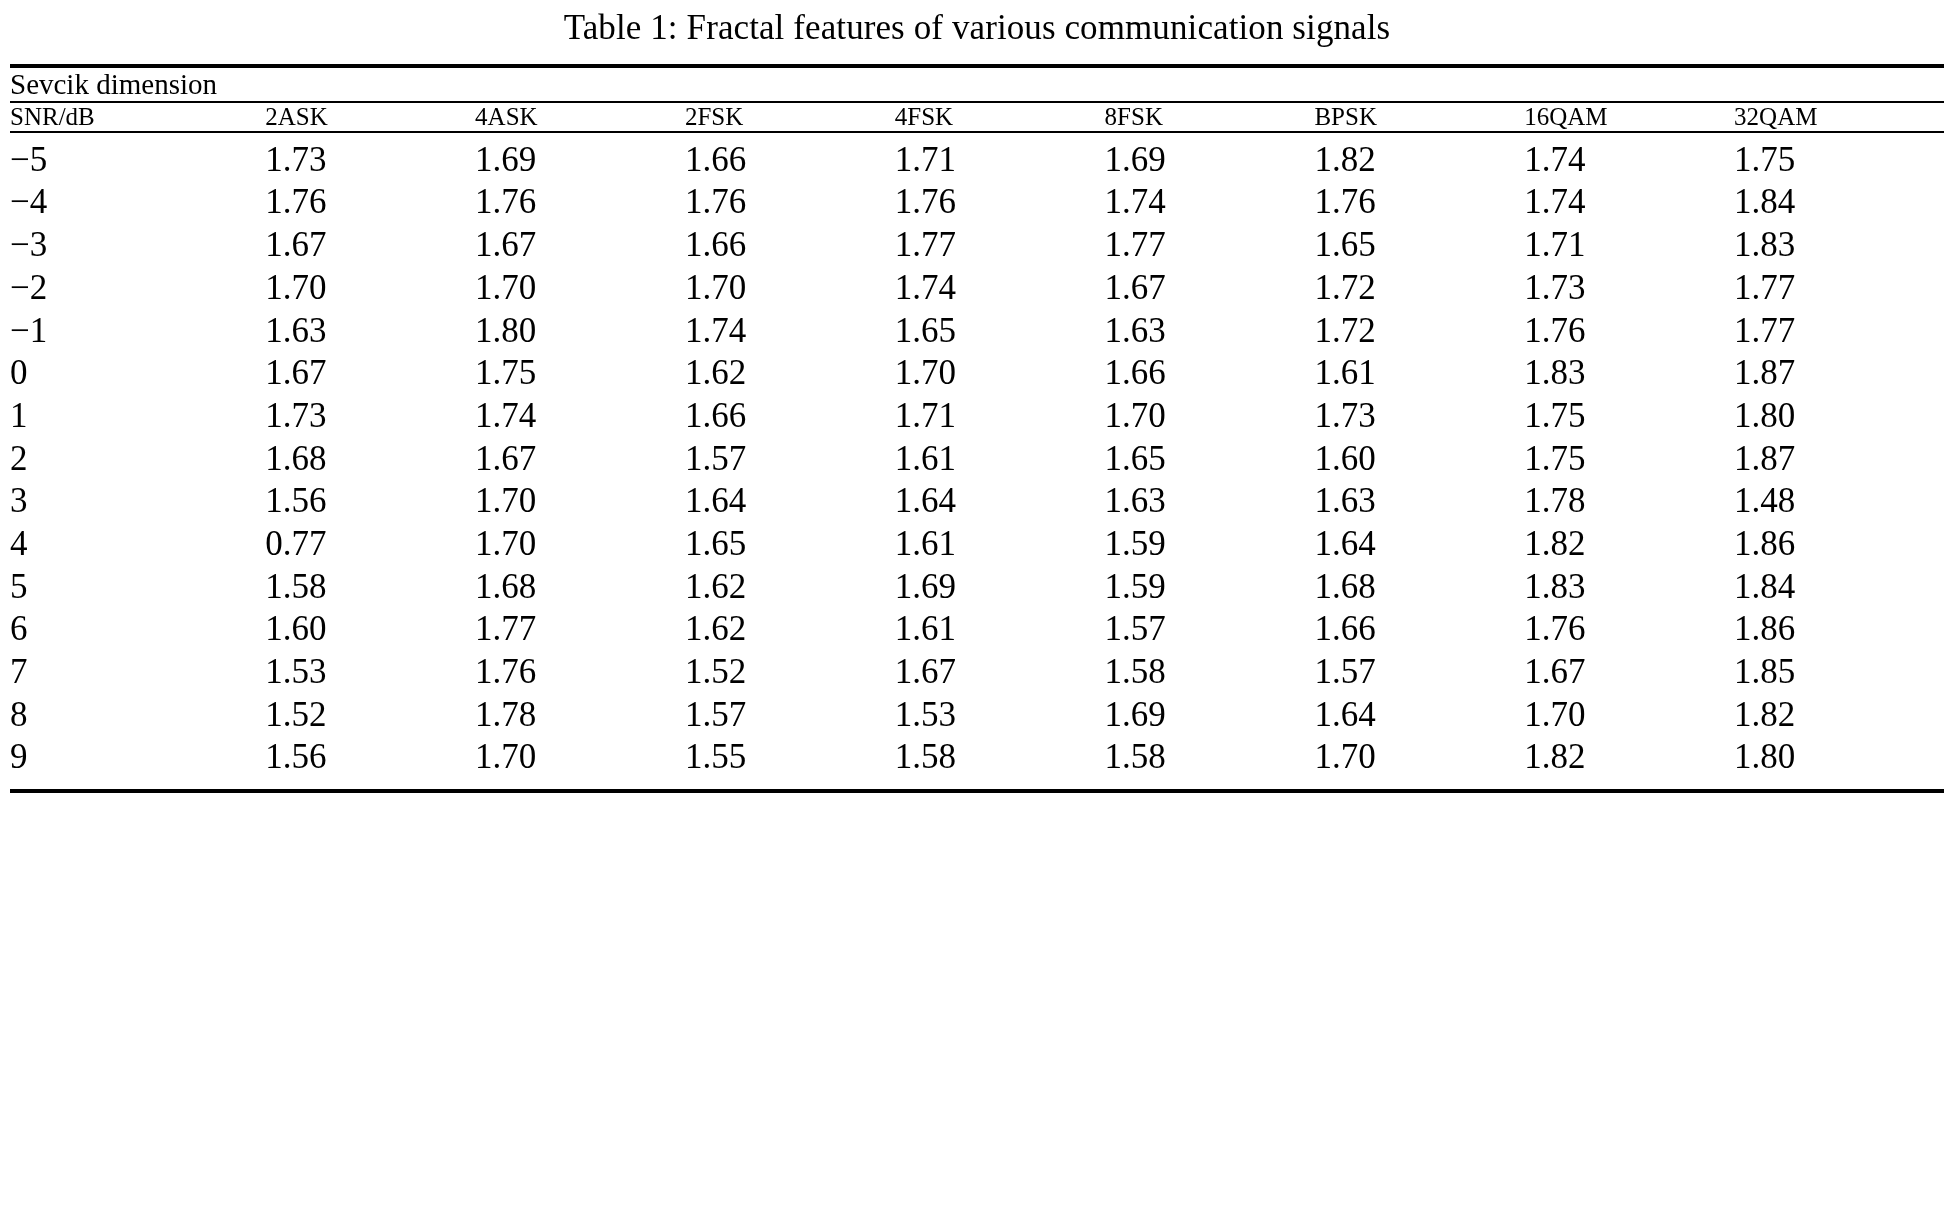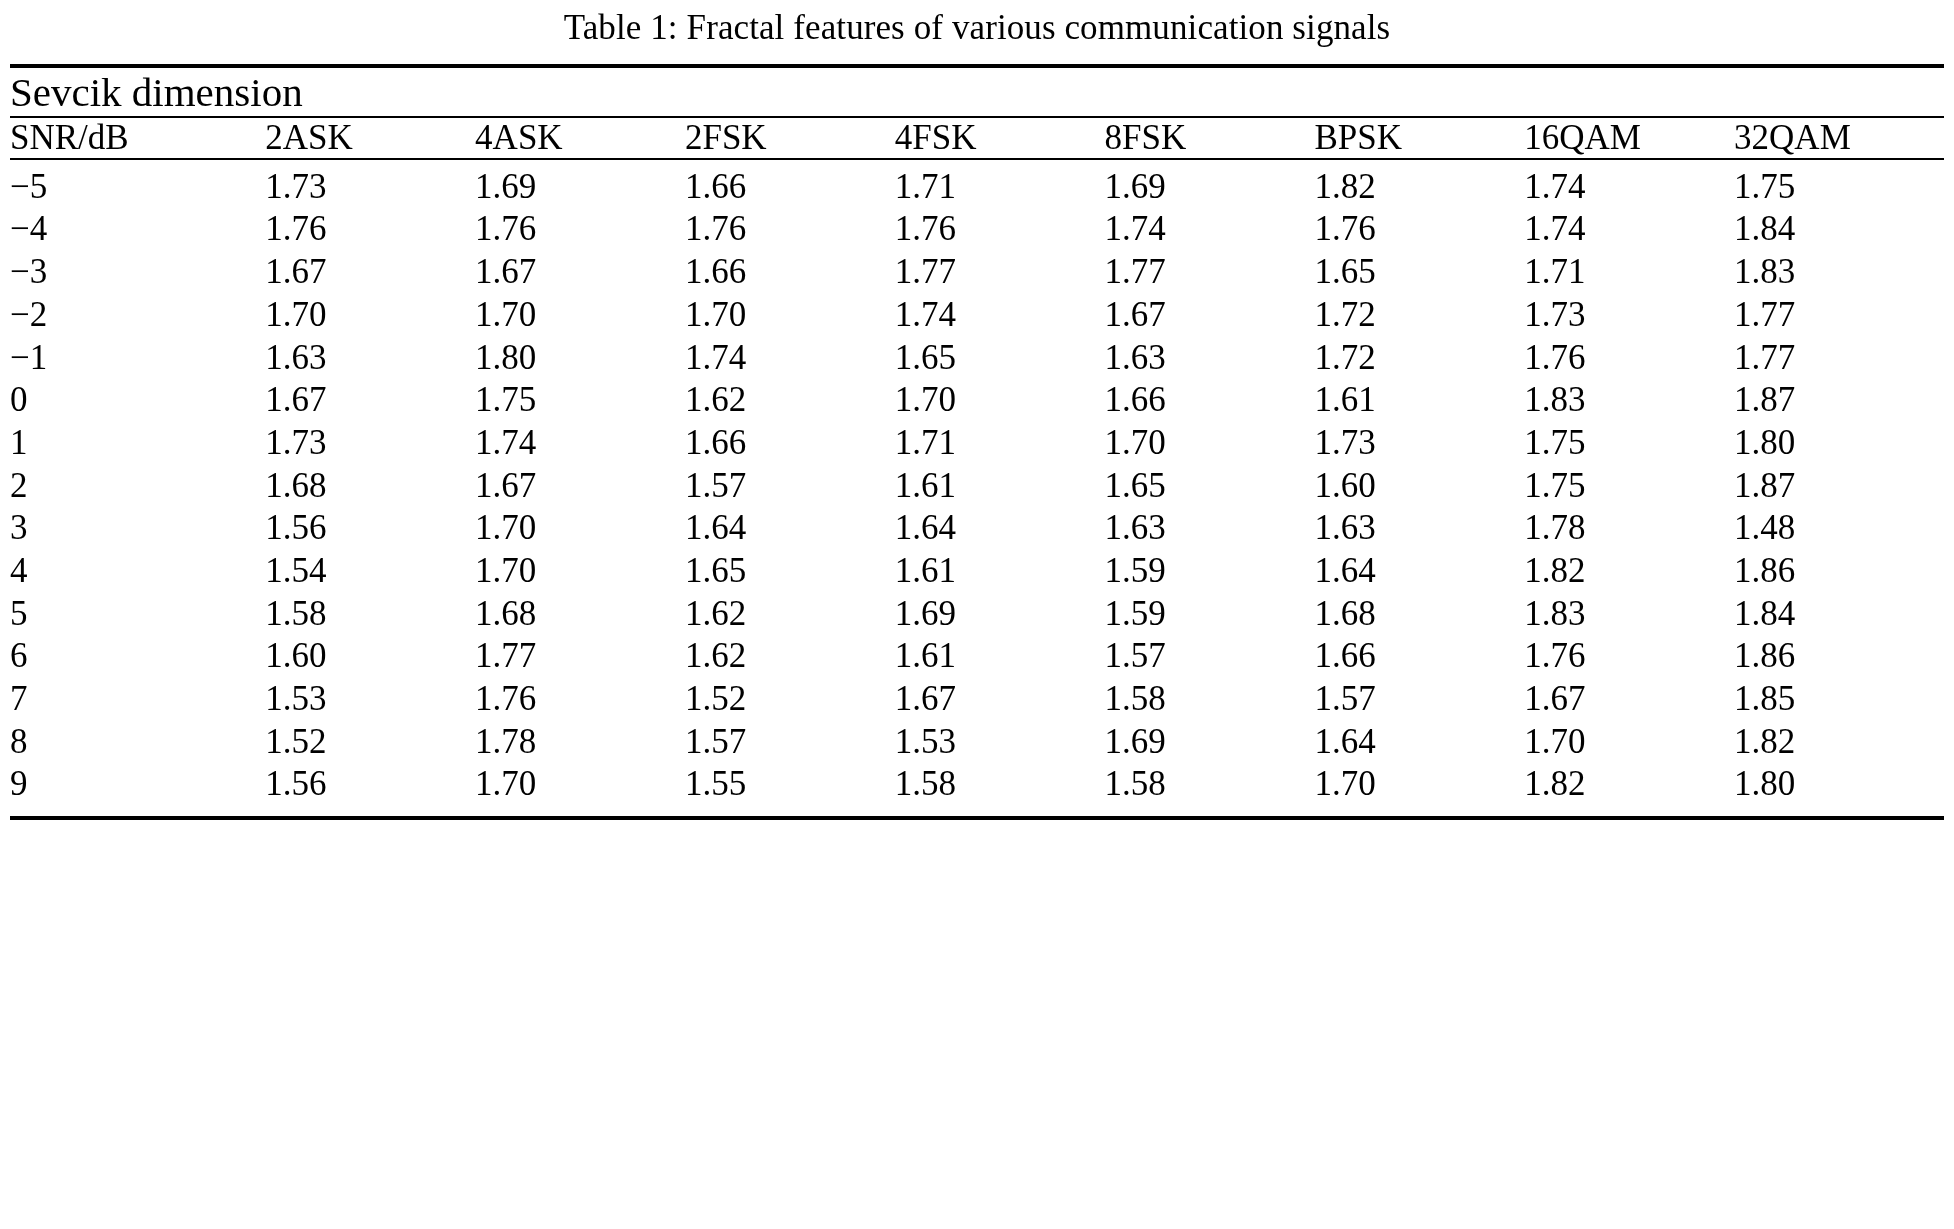--- a/index.html
+++ b/index.html
@@ -50,25 +50,25 @@
     font-size: 35px;
   }
   table.fractal td, table.fractal th {
     font-weight: normal;
     text-align: left;
     padding: 0;
     vertical-align: baseline;
   }
   .group-row td {
     text-align: center;
-    font-size: 41px;
+    font-size: 29px;
     padding: 12px 0 16px 0;
   }
   .head-row th {
-    font-size: 35px;
+    font-size: 25px;
     padding: 12px 0 14px 0;
   }
   .data-row td {
     font-size: 35px;
     padding: 3px 0 3px 0;
     line-height: 1.22;
   }
   .col-snr { width: 13.2%; }
   .col-val { width: 10.85%; }
   .spacer-top { height: 6px; }
@@ -222,21 +222,21 @@
         <td>1.70</td>
         <td>1.64</td>
         <td>1.64</td>
         <td>1.63</td>
         <td>1.63</td>
         <td>1.78</td>
         <td>1.48</td>
       </tr>
       <tr class="data-row">
         <td>4</td>
-        <td>1.54</td>
+        <td>0.77</td>
         <td>1.70</td>
         <td>1.65</td>
         <td>1.61</td>
         <td>1.59</td>
         <td>1.64</td>
         <td>1.82</td>
         <td>1.86</td>
       </tr>
       <tr class="data-row">
         <td>5</td>

